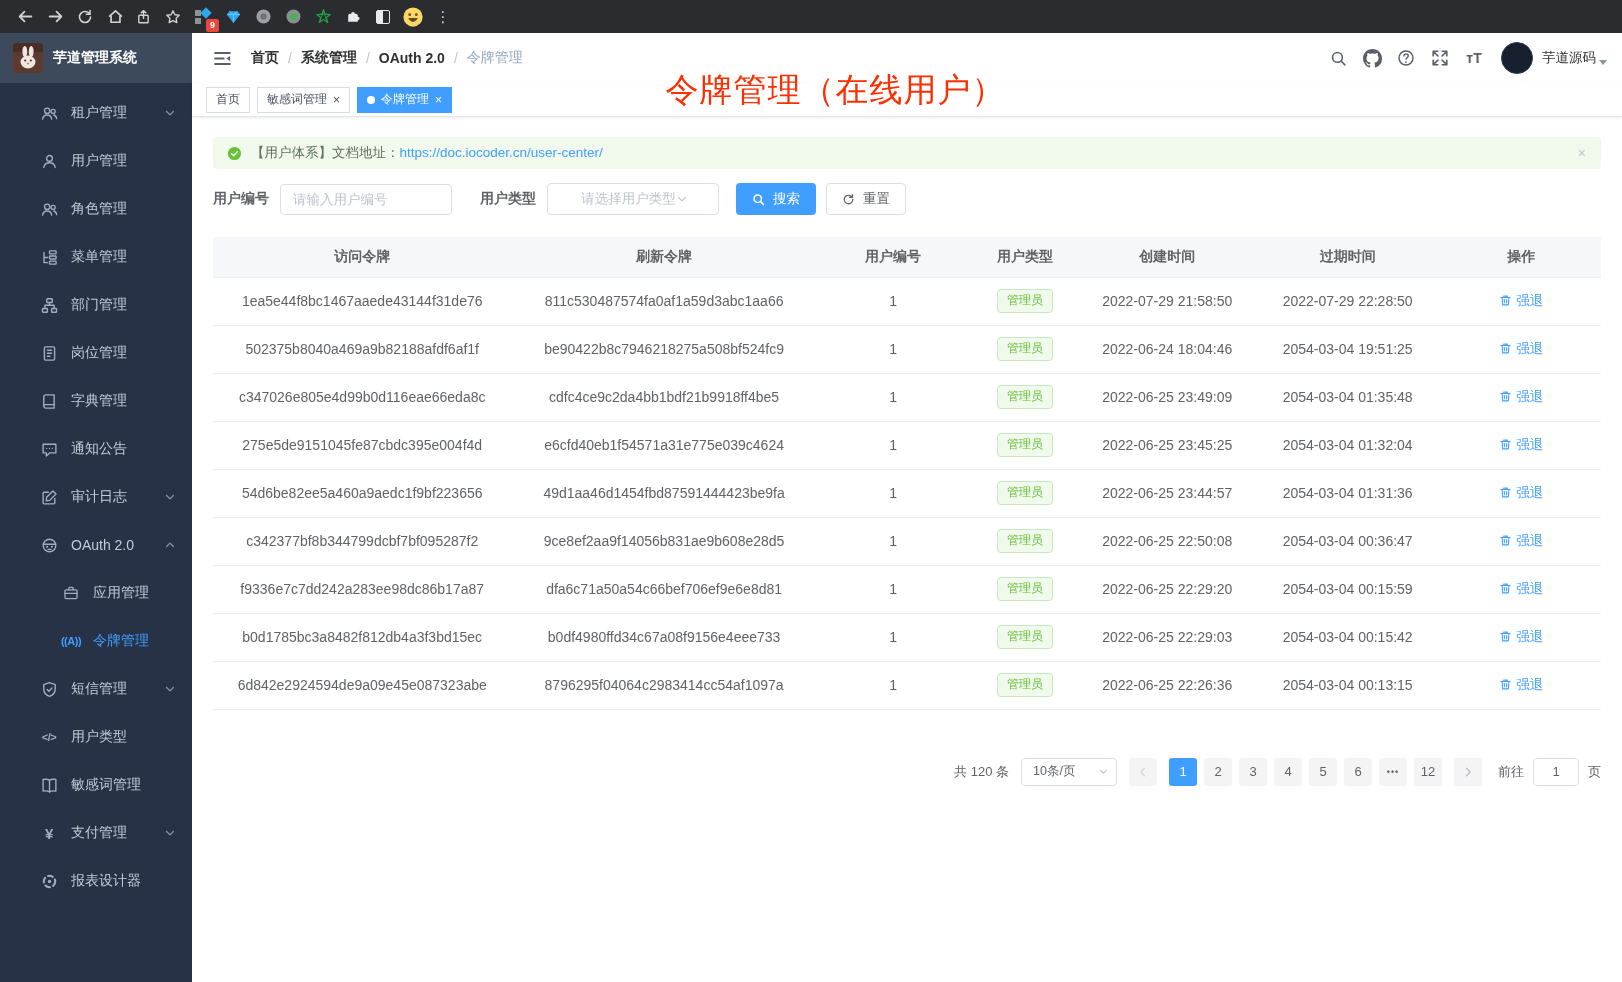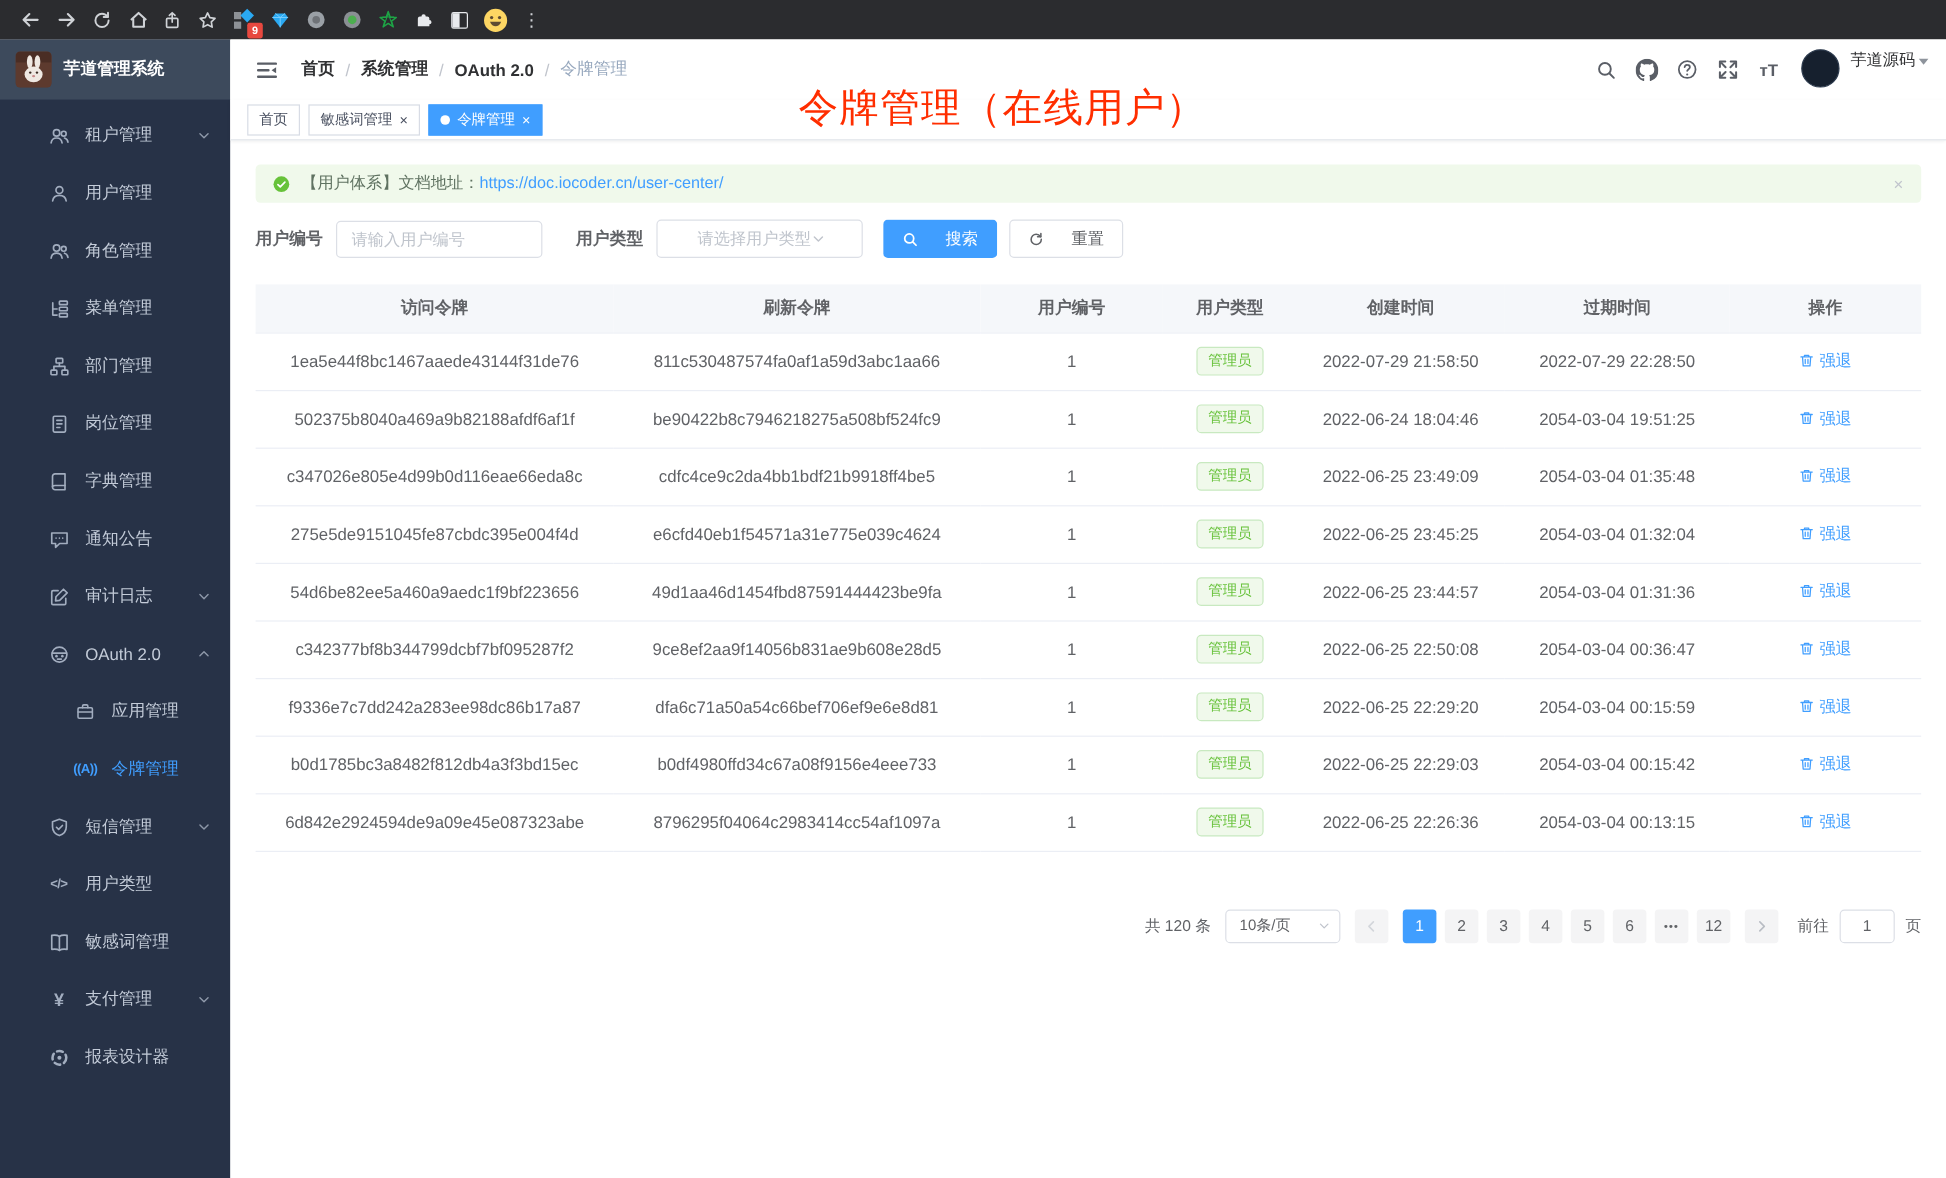--- a/index.html
+++ b/index.html
@@ -44,21 +44,21 @@
   .txt-ic { font-size:11px; font-weight:bold; letter-spacing:-0.5px; }
 
   
   .main { flex:1; display:flex; flex-direction:column; position:relative; background:#fff; min-width:0; }
   .navbar { height:50px; flex:none; display:flex; align-items:center; padding:0 15px; background:#fff; }
   .hamburger { width:30px; height:30px; display:flex; align-items:center; justify-content:center; color:#5a5e66; cursor:pointer; }
   .breadcrumb { margin-left:14px; font-size:14px; display:flex; align-items:center; gap:9px; }
   .bc-item { color:#303133; font-weight:bold; cursor:pointer; }
   .bc-sep { color:#c0c4cc; font-weight:normal; }
   .bc-last { color:#97a8be; font-weight:normal; cursor:default; }
-  .nav-right { margin-left:auto; display:flex; align-items:flex-start; }
+  .nav-right { margin-left:auto; display:flex; align-items:center; }
   .nav-tool { width:34px; height:34px; display:flex; align-items:center; justify-content:center; color:#5a5e66; cursor:pointer; }
   .size-ic { font-size:14px; font-weight:bold; color:#5a5e66; }
   .avatar { width:32px; height:32px; border-radius:50%; background:#16202e; margin-left:10px; flex:none; border:1px solid #2c3a4d; cursor:pointer; }
   .username { font-size:13.5px; color:#303133; margin:0 3px 0 9px; cursor:pointer; }
   .user-caret { width:0; height:0; border-left:4px solid transparent; border-right:4px solid transparent; border-top:5px solid #8e949c; margin-top:8px; cursor:pointer; }
 
   .tags-bar { height:34px; flex:none; background:#fff; border-bottom:1px solid #e2e5ea; box-shadow:0 1px 3px rgba(0,0,0,.08); display:flex; align-items:center; padding:0 14px; gap:7px; position:relative; z-index:3; }
   .tag { height:26px; border:1px solid #d8dce5; background:#fff; color:#495060; font-size:12px; display:flex; align-items:center; padding:0 9px; gap:6px; cursor:pointer; white-space:nowrap; }
   .tag .dot { display:none; width:8px; height:8px; border-radius:50%; background:#fff; }
   .tag.active { background:#409eff; border-color:#409eff; color:#fff; }
@@ -73,21 +73,21 @@
   .alert-link { color:#409eff; text-decoration:none; cursor:pointer; }
   .alert-close { position:absolute; right:15px; top:9px; color:#c0c4cc; font-size:14px; line-height:1; cursor:pointer; }
 
   .filters { display:flex; align-items:center; margin-top:14px; font-size:14px; }
   .f-label { font-weight:bold; color:#606266; margin-right:11px; }
   .f-group2 { margin-left:28px; display:flex; align-items:center; }
   .f-input { width:172px; height:31px; border:1px solid #dcdfe6; border-radius:4px; padding:0 12px; font-size:13.5px; color:#606266; outline:none; font-family:inherit; }
   .f-input::placeholder { color:#bfc4cc; }
   .f-select { width:172px; height:32px; border:1px solid #dcdfe6; border-radius:4px; display:flex; align-items:center; justify-content:center; padding:0 9px 0 12px; color:#bfc4cc; font-size:13.5px; background:#fff; cursor:pointer; }
   .f-select .sel-arrow { color:#c0c4cc; }
-  .btn { height:32px; border-radius:4px; font-size:13.5px; display:inline-flex; align-items:center; gap:23px; padding:0 15px; cursor:pointer; border:1px solid transparent; font-family:inherit; }
+  .btn { height:32px; border-radius:4px; font-size:13.5px; display:inline-flex; align-items:center; gap:8px; padding:0 15px; cursor:pointer; border:1px solid transparent; font-family:inherit; }
   .btn-primary { background:#409eff; color:#fff; margin-left:17px; }
   .btn-plain { background:#fff; border-color:#dcdfe6; color:#606266; margin-left:10px; }
 
   table.grid { width:100%; border-collapse:collapse; margin-top:22px; table-layout:fixed; font-size:14px; color:#606266; }
   .grid th { height:40px; background:#f5f7fa; color:#606266; font-weight:600; text-align:center; border-bottom:1px solid #ebeef5; font-size:14px; white-space:nowrap; }
   .grid td { height:48px; text-align:center; border-bottom:1px solid #ebeef5; white-space:nowrap; overflow:hidden; }
   .badge { display:inline-block; padding:3px 9px; font-size:12px; line-height:1.3; border-radius:4px; background:#f0f9eb; border:1px solid #c8e9c0; color:#67c23a; }
   .op-link { color:#409eff; display:inline-flex; align-items:center; gap:4px; font-size:13.5px; cursor:pointer; }
 
   .pagination { margin-top:48px; display:flex; align-items:center; justify-content:flex-end; gap:12px; font-size:13px; color:#606266; }

